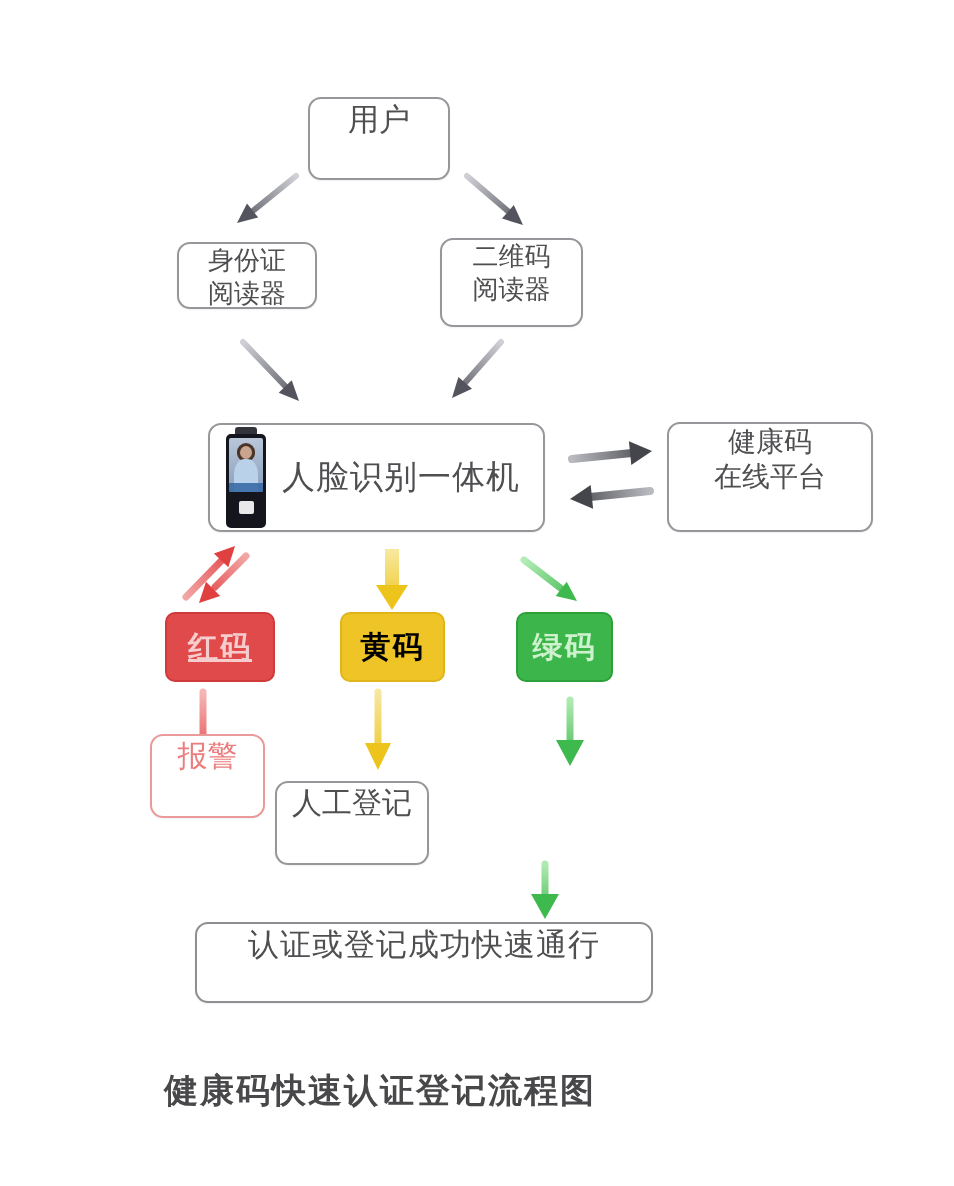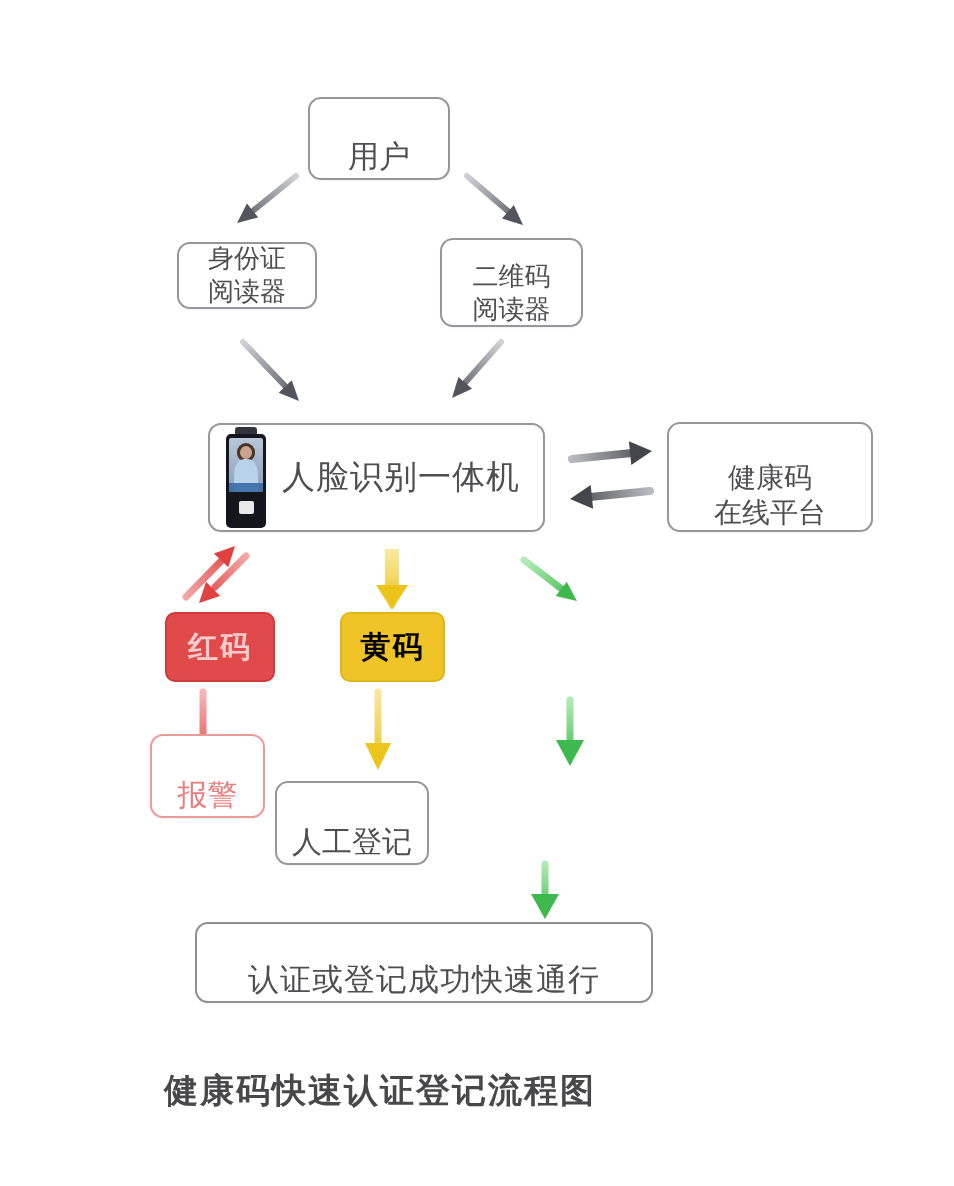--- a/index.html
+++ b/index.html
@@ -2,21 +2,21 @@
 <html><head>
 <meta charset="utf-8">
 <style>
   html,body{margin:0;padding:0;background:#ffffff;}
   body{font-family:"Liberation Sans","DejaVu Sans",sans-serif;}
   .canvas{position:relative;width:954px;height:1186px;background:#ffffff;overflow:hidden;}
   .arrows{position:absolute;left:0;top:0;width:954px;height:1186px;pointer-events:none;}
 
   
   .node{position:absolute;background:#ffffff;border:2px solid #97979b;border-radius:13px;
-        display:flex;align-items:center;justify-content:flex-end;flex-direction:column;
+        display:flex;align-items:center;justify-content:flex-start;flex-direction:column;
         color:#4f4f52;box-sizing:border-box;box-shadow:0 1px 2px rgba(0,0,0,0.06);}
   .node .l1,.node .l2{line-height:1.25;}
 
   #user{left:308px;top:97px;width:142px;height:83px;font-size:31px;}
   #id-reader{left:177px;top:242px;width:140px;height:67px;font-size:26px;}
   #qr-reader{left:440px;top:238px;width:143px;height:89px;font-size:26px;}
   #machine{left:208px;top:423px;width:337px;height:109px;font-size:33px;
            flex-direction:row;justify-content:flex-start;padding-left:13px;}
   #machine .machine-label{margin-left:13px;letter-spacing:1px;}
   #platform{left:667px;top:422px;width:206px;height:110px;font-size:28px;}
@@ -24,21 +24,21 @@
          border-color:#eb9a9a;color:#ea7d7d;}
   #manual{left:275px;top:773px;width:154px;height:84px;font-size:30px;margin-top:8px;}
   #access{left:482px;top:773px;width:155px;height:84px;font-size:30px;}
   #pass{left:195px;top:922px;width:458px;height:81px;font-size:31px;border-color:#8f8f93;letter-spacing:1px;}
 
   
   .code{position:absolute;border-radius:10px;display:flex;align-items:center;justify-content:center;
         font-size:30px;font-weight:600;letter-spacing:2px;color:rgba(255,255,255,0.88);
         box-sizing:border-box;}
   #red-code{left:165px;top:612px;width:110px;height:70px;background:#e14a4a;border:2px solid #cf3a3a;
-            color:#f6cccc;}
+            color:#f6cccc;text-decoration:underline;}
   #yellow-code{left:340px;top:612px;width:105px;height:70px;background:#eec427;border:2px solid #e0b51a;
             color:#000000;}
   #green-code{left:516px;top:612px;width:97px;height:70px;background:#3cb64a;border:2px solid #2da03a;
             color:#cdf2cd;}
 
   
   .device{position:relative;width:46px;height:101px;flex:0 0 auto;}
   .dev-cam{position:absolute;top:0;left:12px;width:22px;height:9px;background:#33333b;border-radius:3px;}
   .dev-body{position:absolute;top:7px;left:3px;width:40px;height:94px;background:#15151d;
             border-radius:5px;box-sizing:border-box;padding:4px 3px;}
@@ -223,20 +223,23 @@
     <span class="l1">健康码</span>
     <span class="l2">在线平台</span>
   </div>
 
   <div class="code" id="red-code">
     <span>红码</span>
   </div>
   <div class="code" id="yellow-code">
     <span>黄码</span>
   </div>
+  <div class="code" id="green-code">
+    <span>绿码</span>
+  </div>
 
   <div class="node" id="alarm">
     <span>报警</span>
   </div>
   <div class="node" id="manual">
     <span>人工登记</span>
   </div>
 
   <div class="node" id="pass">
     <span>认证或登记成功快速通行</span>

